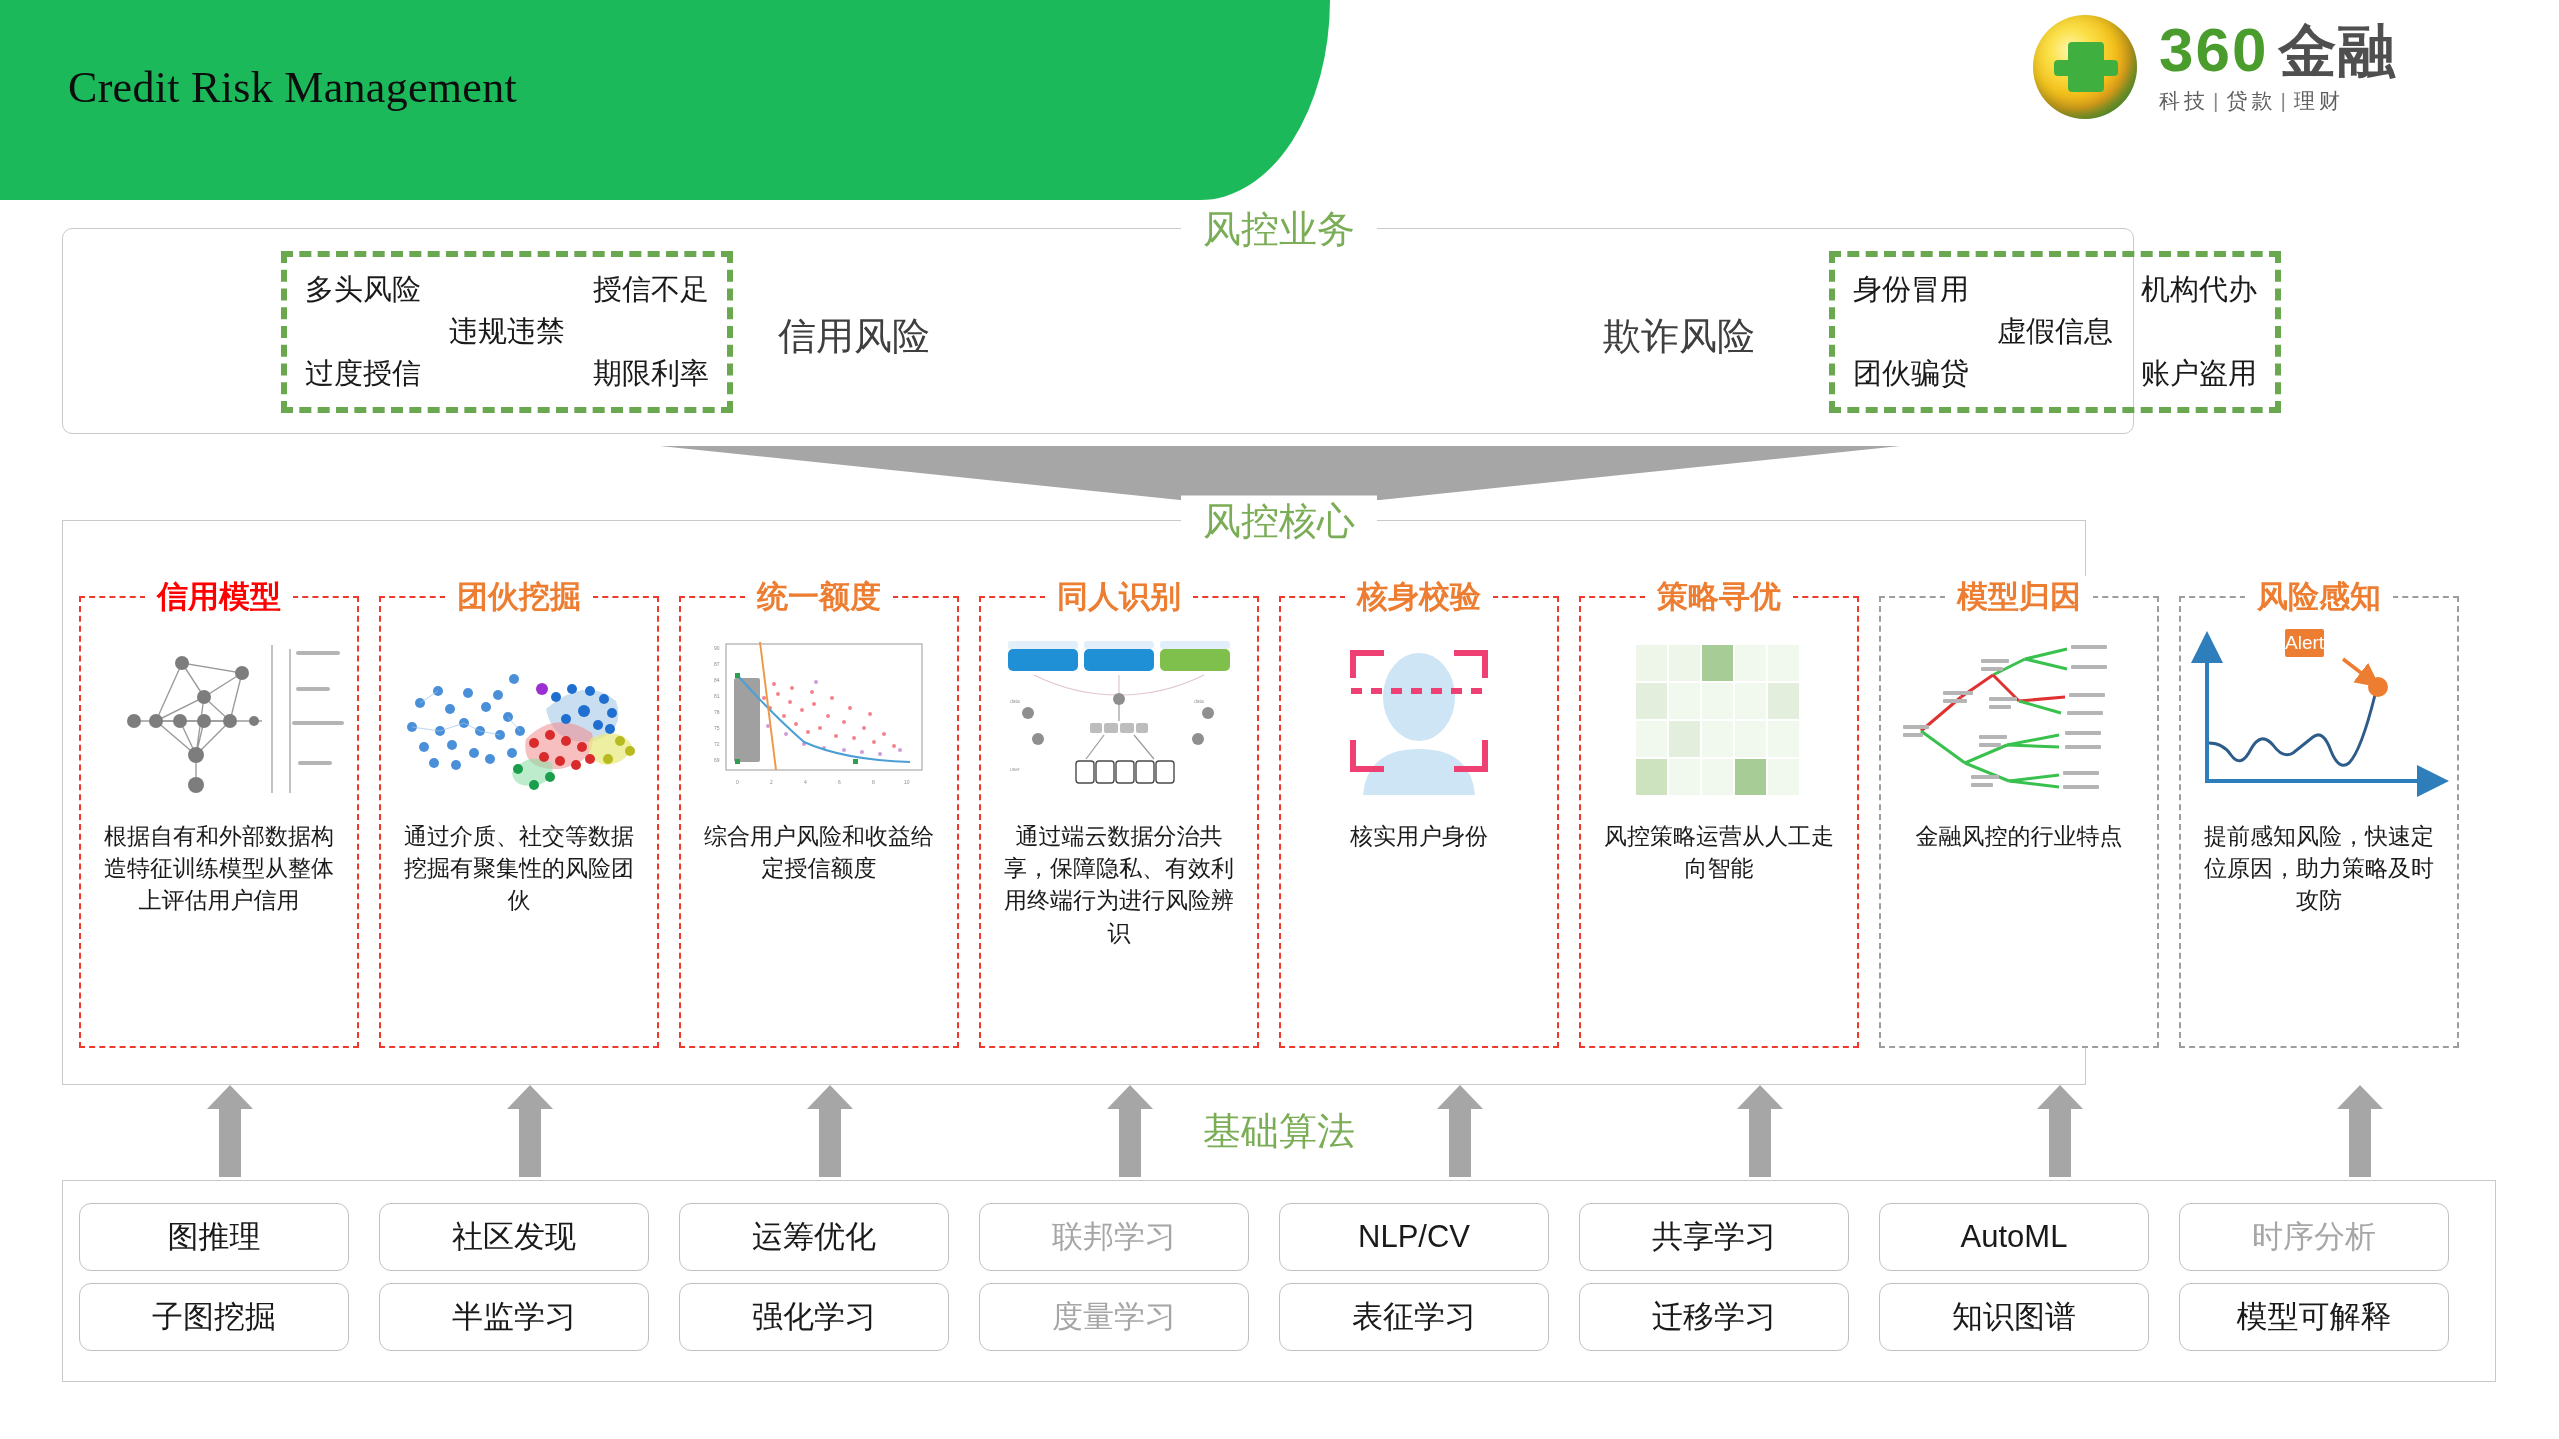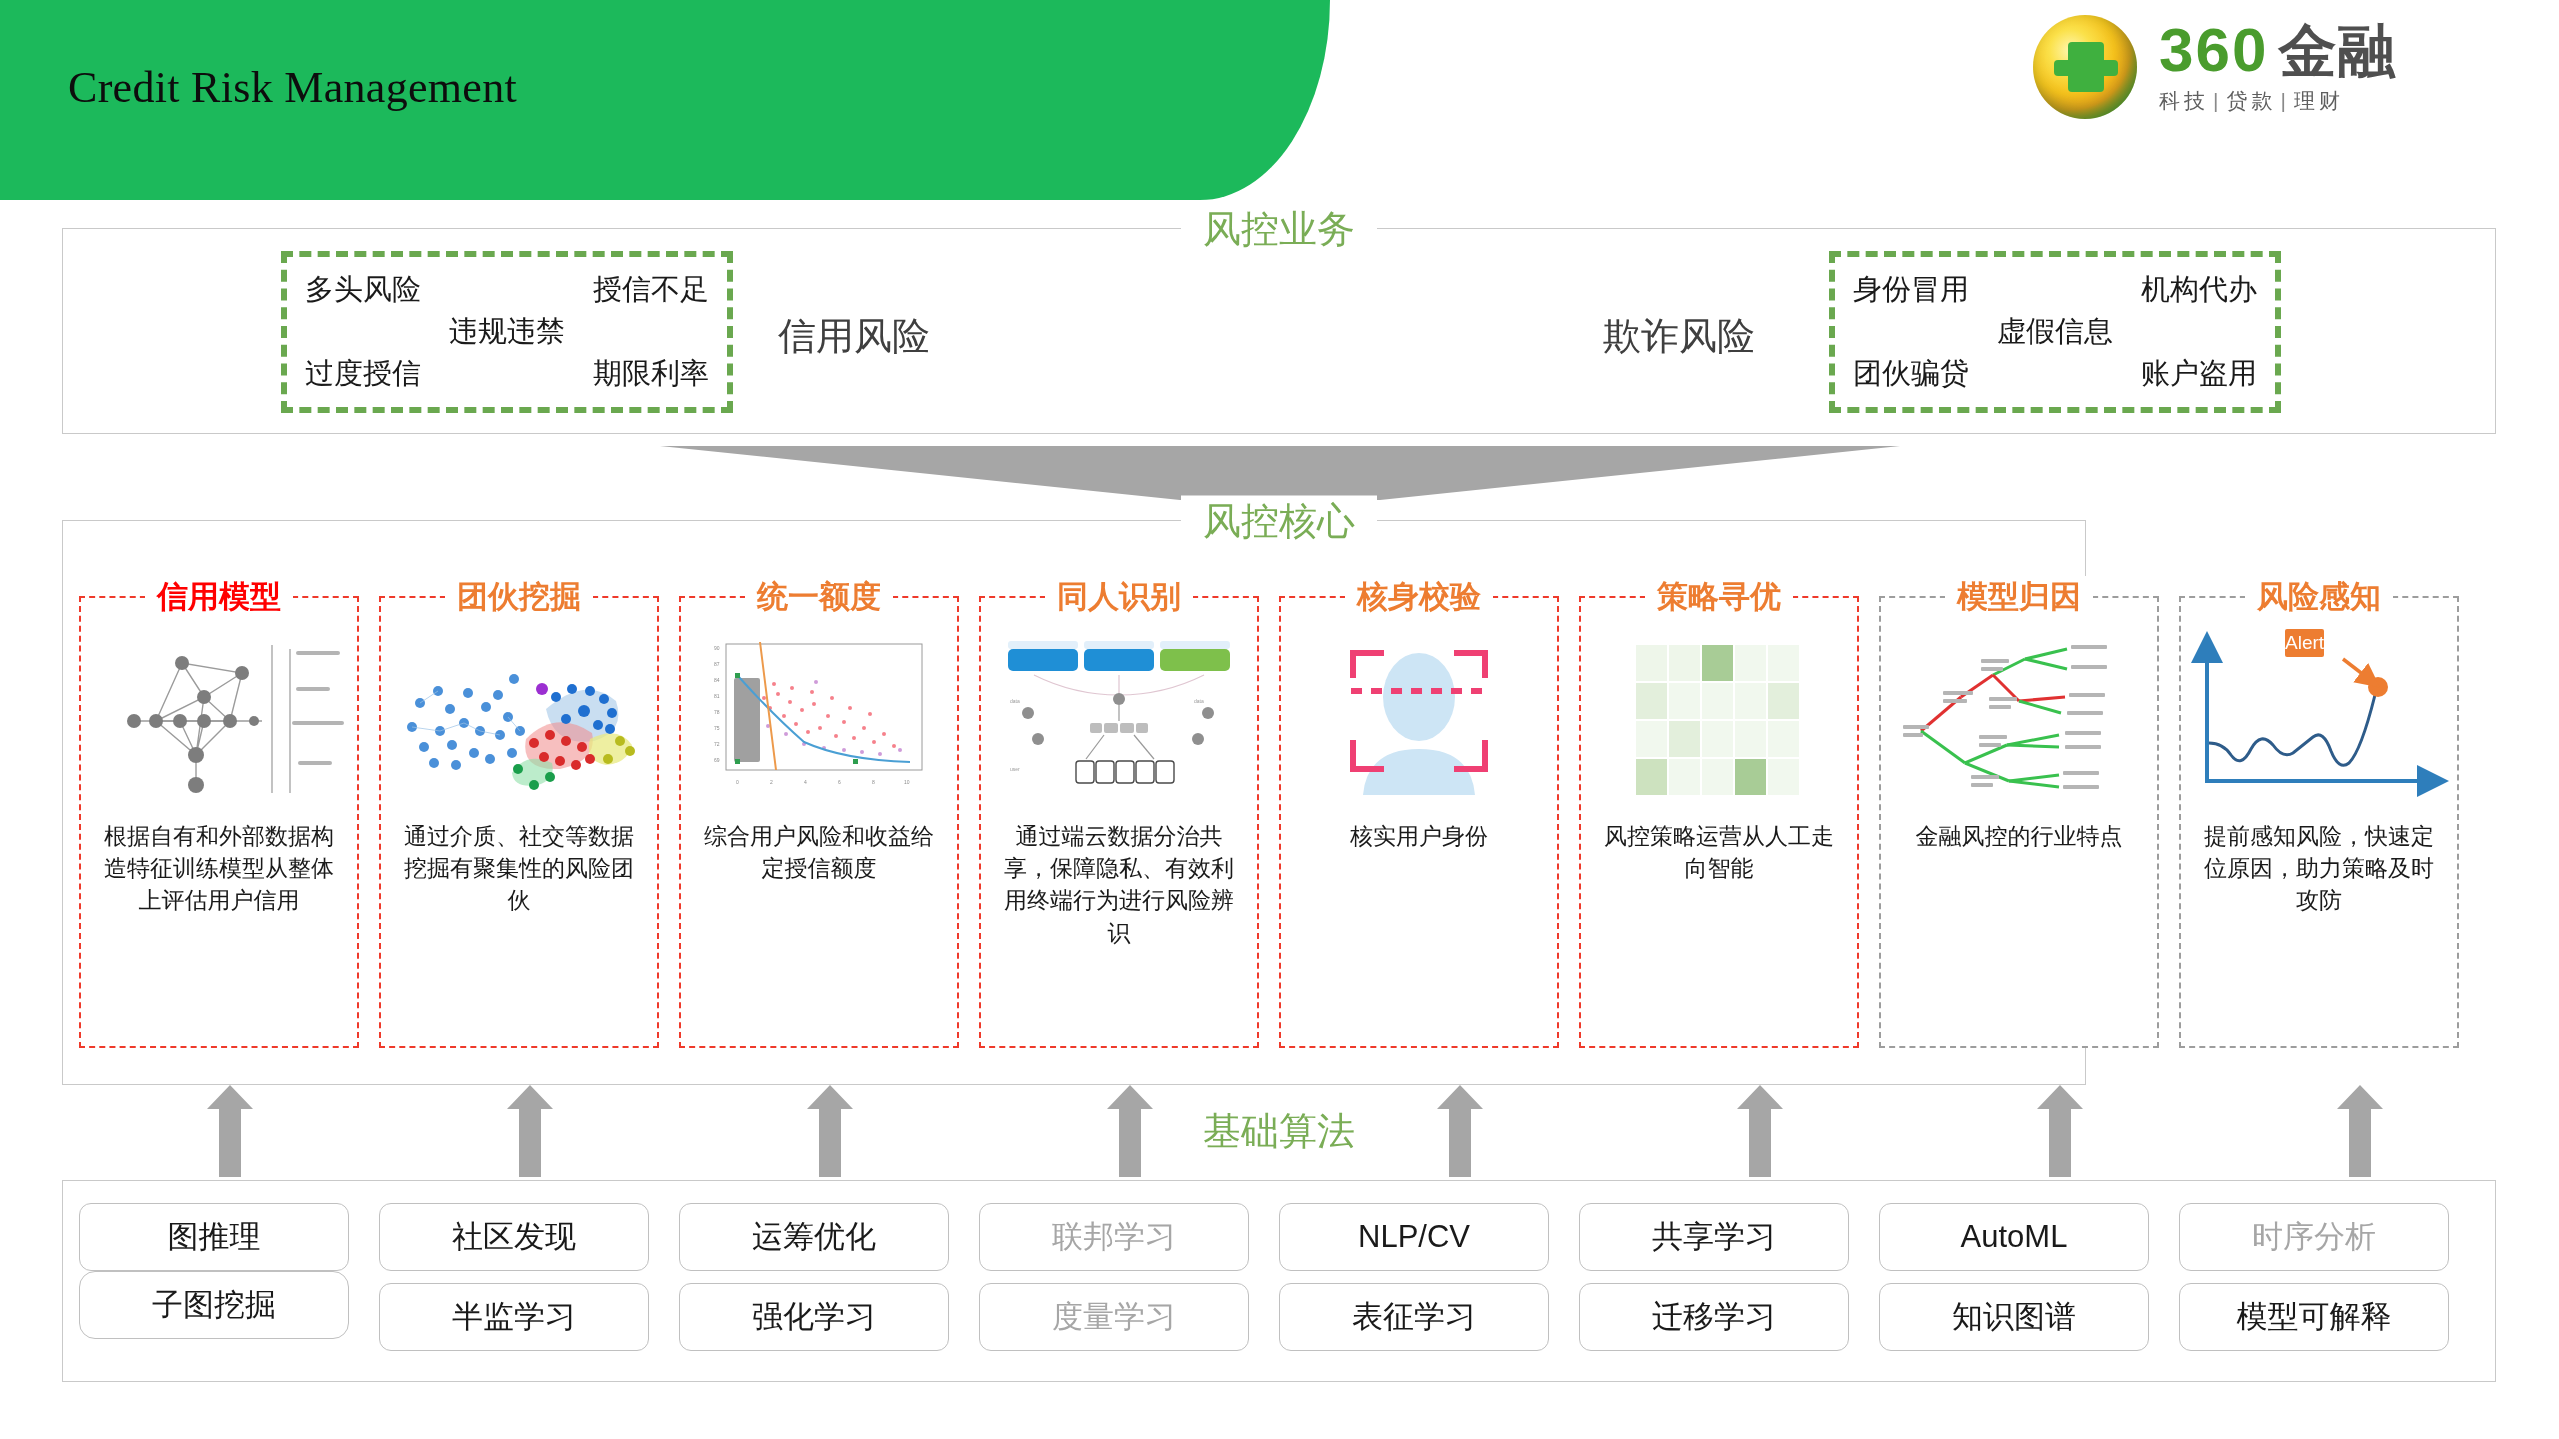--- a/index.html
+++ b/index.html
@@ -73,21 +73,21 @@
     position: absolute;
     font-size: 38px; color: #7aad56;
     white-space: nowrap;
     background: #ffffff;
     padding: 0 22px;
     transform: translate(-50%, -50%);
     z-index: 5;
   }
 
   
-  #biz-panel { left: 62px; top: 228px; width: 2434px; height: 206px; }
+  #biz-panel { left: 62px; top: 228px; width: 2072px; height: 206px; border-radius: 10px; }
 
   .dashbox {
     position: absolute;
     border: 6px dashed #6aa84f;
     display: flex; flex-direction: column;
     align-items: center; justify-content: center;
     gap: 2px;
   }
   .dash-row {
     display: flex; justify-content: space-between;
@@ -617,21 +617,21 @@
   <div class="panel" id="base-panel">
     <div class="chip" style="left:16px;  top:22px;">图推理</div>
     <div class="chip" style="left:316px; top:22px;">社区发现</div>
     <div class="chip" style="left:616px; top:22px;">运筹优化</div>
     <div class="chip muted" style="left:916px; top:22px;">联邦学习</div>
     <div class="chip" style="left:1216px;top:22px;">NLP/CV</div>
     <div class="chip" style="left:1516px;top:22px;">共享学习</div>
     <div class="chip" style="left:1816px;top:22px;">AutoML</div>
     <div class="chip muted" style="left:2116px;top:22px;">时序分析</div>
 
-    <div class="chip" style="left:16px;  top:90px;border-radius:16px;">子图挖掘</div>
+    <div class="chip" style="left:16px;  top:102px;">子图挖掘</div>
     <div class="chip" style="left:316px; top:102px;">半监学习</div>
     <div class="chip" style="left:616px; top:102px;">强化学习</div>
     <div class="chip muted" style="left:916px; top:102px;">度量学习</div>
     <div class="chip" style="left:1216px;top:102px;">表征学习</div>
     <div class="chip" style="left:1516px;top:102px;">迁移学习</div>
     <div class="chip" style="left:1816px;top:102px;">知识图谱</div>
     <div class="chip" style="left:2116px;top:102px;">模型可解释</div>
   </div>
   <div class="panel-title" style="left:1279px; top:1131px;">基础算法</div>
 

